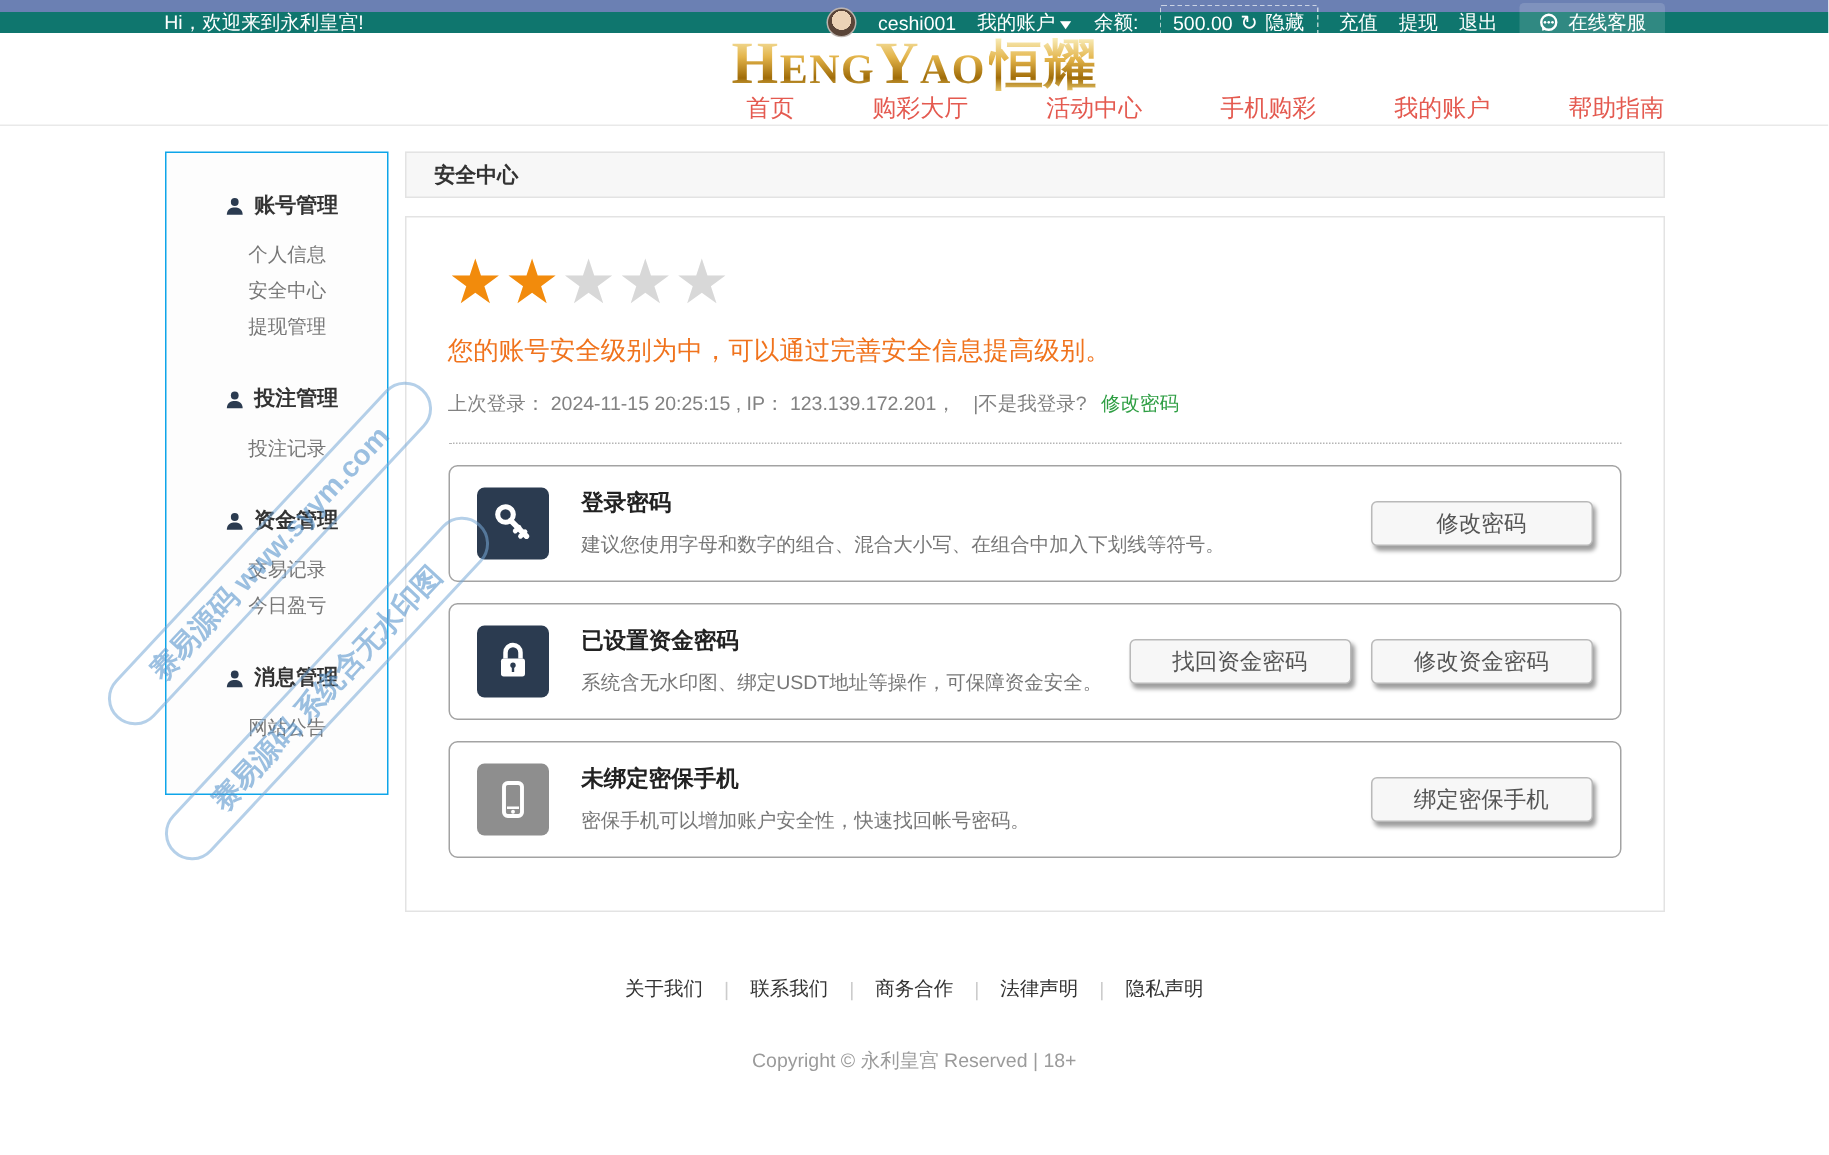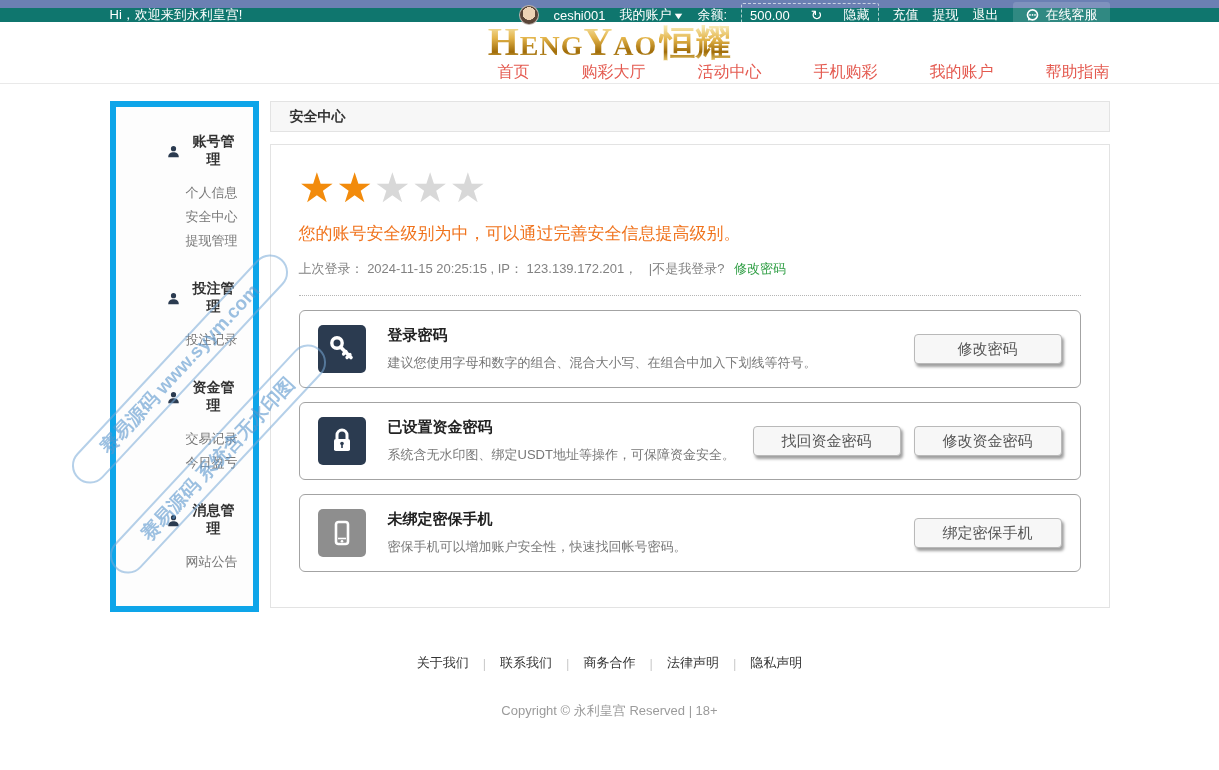--- a/index.html
+++ b/index.html
@@ -21,21 +21,21 @@
   .topbar-right { margin-left: auto; display: flex; align-items: center; gap: 14px; }
   .avatar {
     width: 20px; height: 20px; border-radius: 50%;
     background: radial-gradient(circle at 50% 42%, #ecd3b6 0 46%, #5a4538 47% 100%);
     border: 1px solid rgba(255,255,255,0.6);
   }
   .tb-item { color: #fff; text-decoration: none; cursor: pointer; white-space: nowrap; }
   .caret { display: inline-block; font-size: 9px; transform: scaleX(1.4); margin-left: 3px; }
   .balance-box {
     border: 1px dashed rgba(255,255,255,0.65);
-    padding: 2px 8px; display: flex; align-items: center; gap: 21px; border-radius: 2px;
+    padding: 2px 8px; display: flex; align-items: center; gap: 5px; border-radius: 2px;
   }
   .refresh { font-size: 14px; line-height: 1; cursor: pointer; }
   .service-btn {
     background: rgba(255,255,255,0.14); border-radius: 3px;
     padding: 4px 12px; display: flex; align-items: center; gap: 6px; cursor: pointer;
   }
 
   
   .site-header {
     height: 62px; background: #fff; border-bottom: 1px solid #e9e9e9;
@@ -62,23 +62,22 @@
     color: #e45a50; font-size: 16px; text-decoration: none; white-space: nowrap; cursor: pointer;
   }
 
   
   .content-wrap {
     width: 1000px; margin: 17px auto 0; display: flex; align-items: flex-start;
     position: relative;
   }
 
   .sidebar {
-    width: 149px; border: 6px solid #0ea5e9; background: #fdfdfd;
-    padding: 12px 12px 26px;
-    text-align: center;
+    width: 149px; border: 1px solid #0ea5e9; background: #fdfdfd;
+    padding: 12px 0 26px;
   }
   .side-group-header {
     display: flex; align-items: center; gap: 7px;
     font-size: 14px; font-weight: bold; color: #333;
     padding-left: 39px; margin-top: 27px; cursor: pointer;
   }
   .side-group-header:first-child { margin-top: 14px; }
   .person-icon { width: 13px; height: 13px; flex: 0 0 auto; }
   .side-items { list-style: none; margin: 12px 0 6px; }
   .side-items li {

